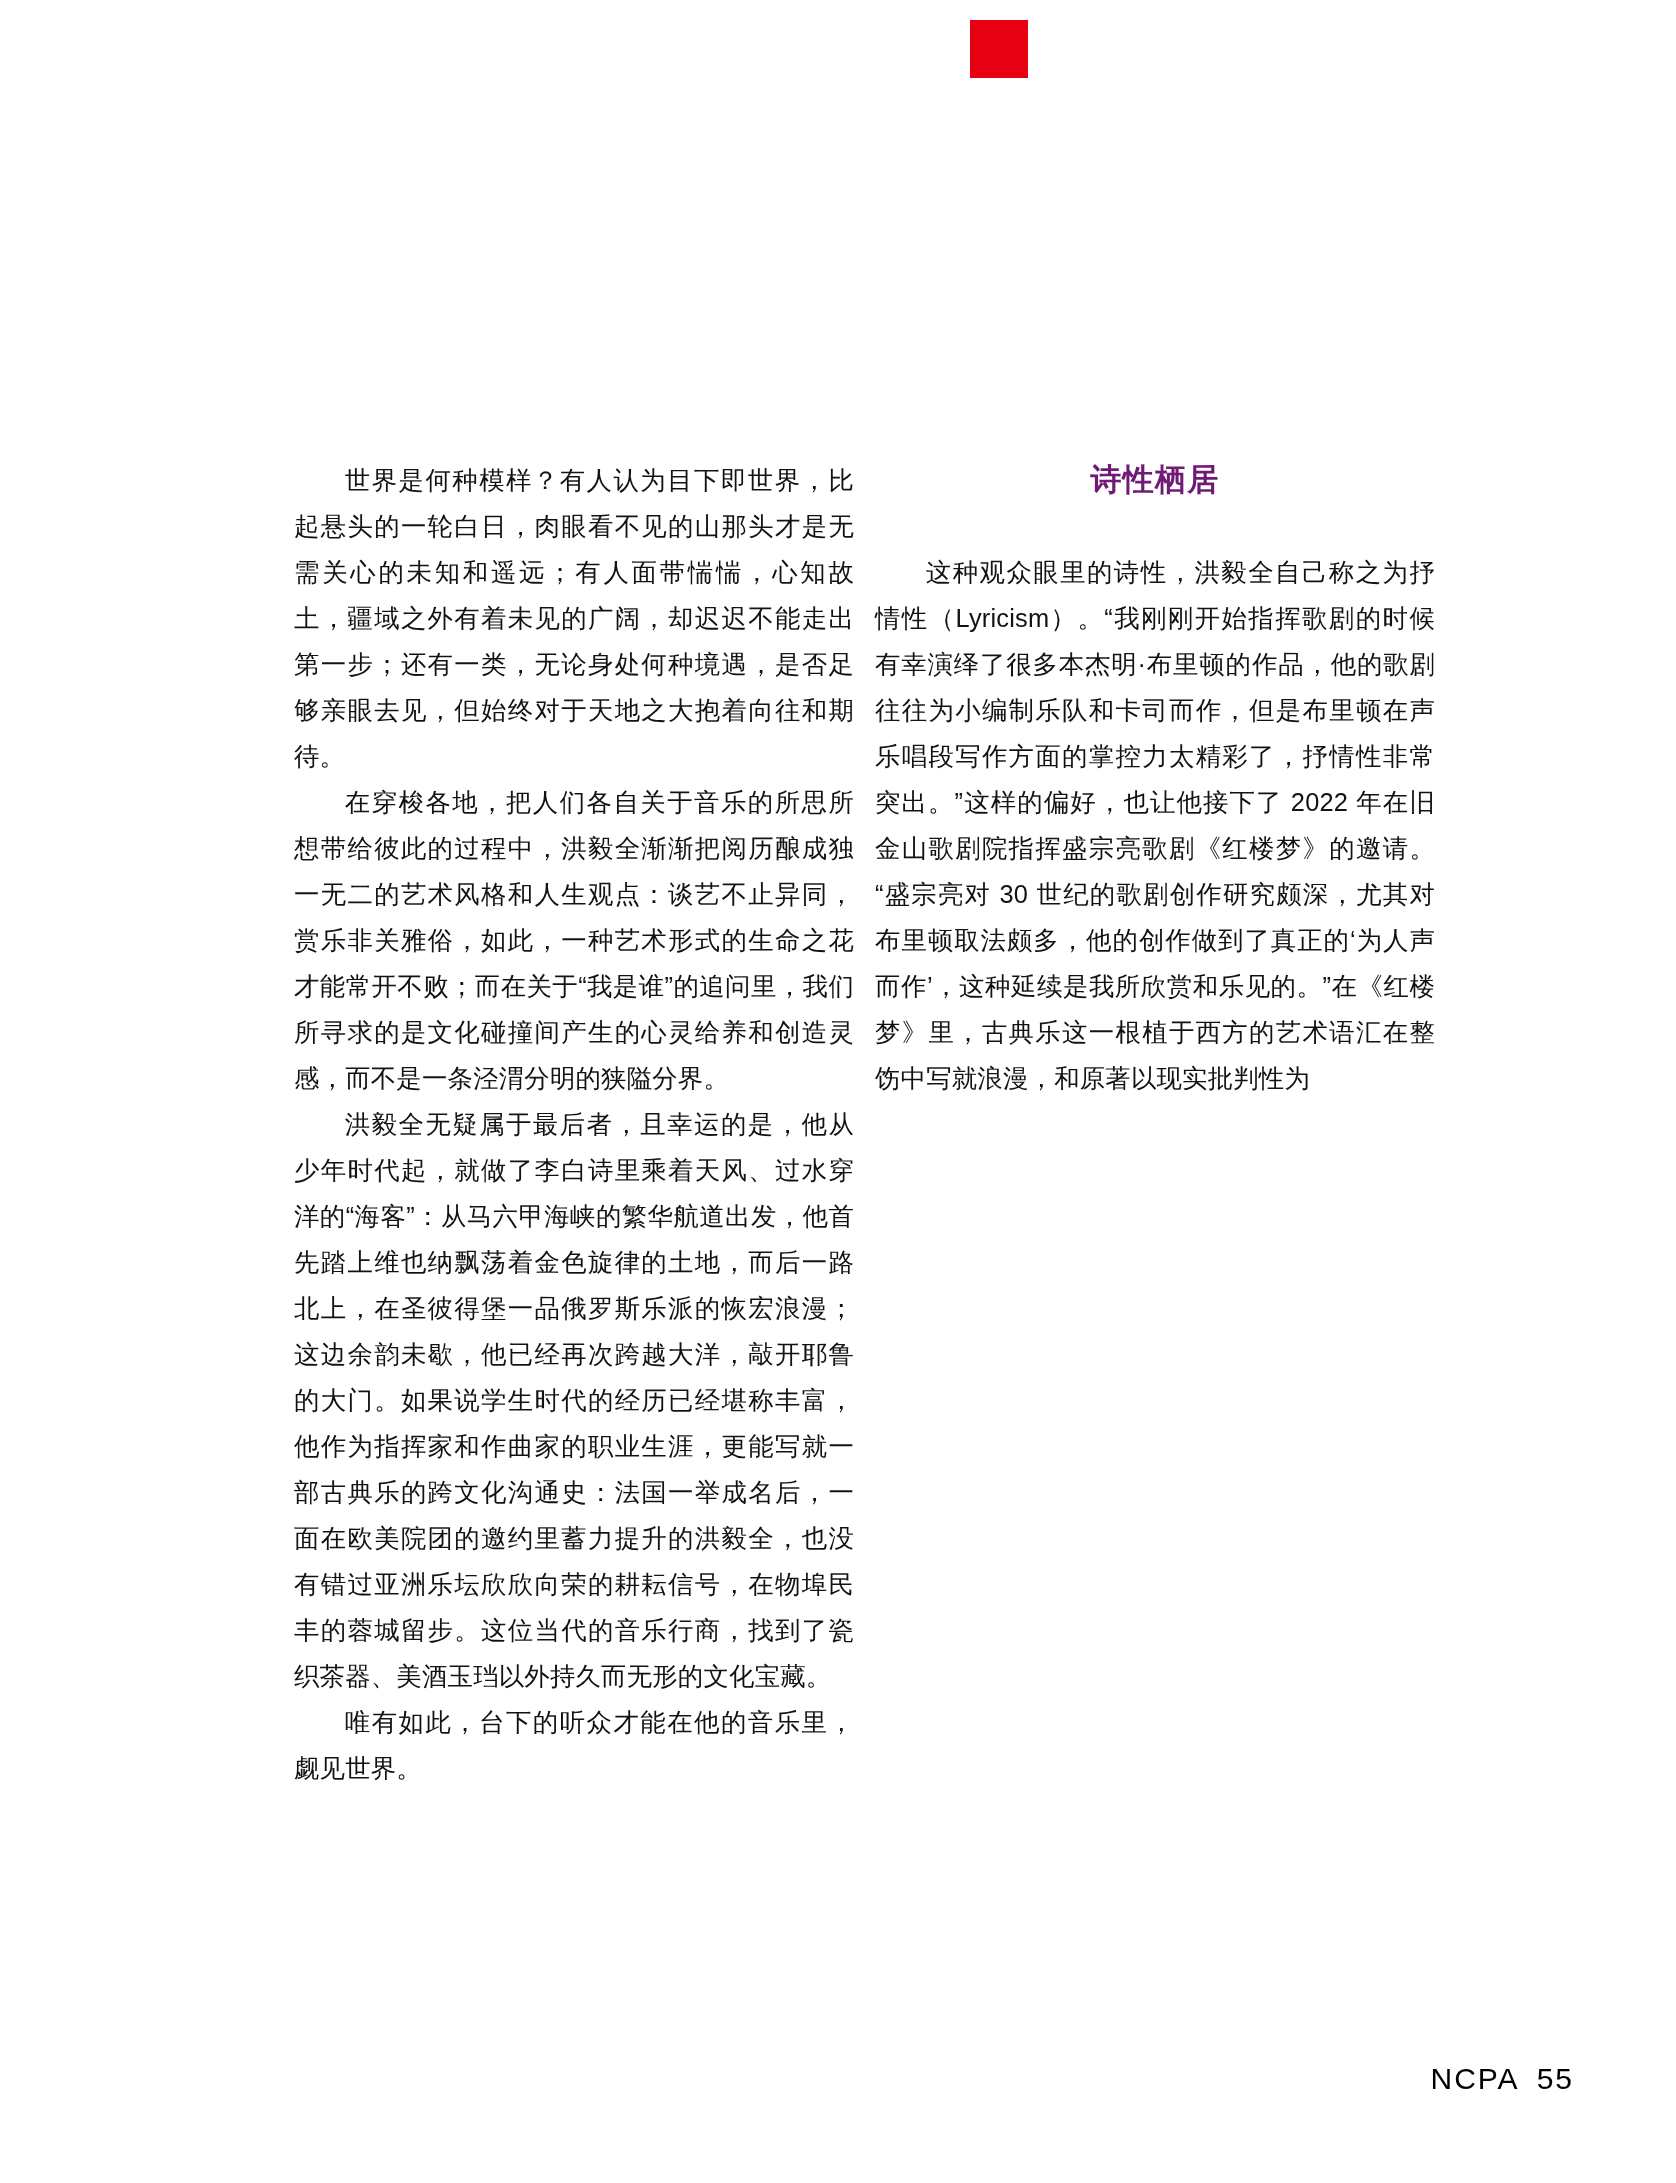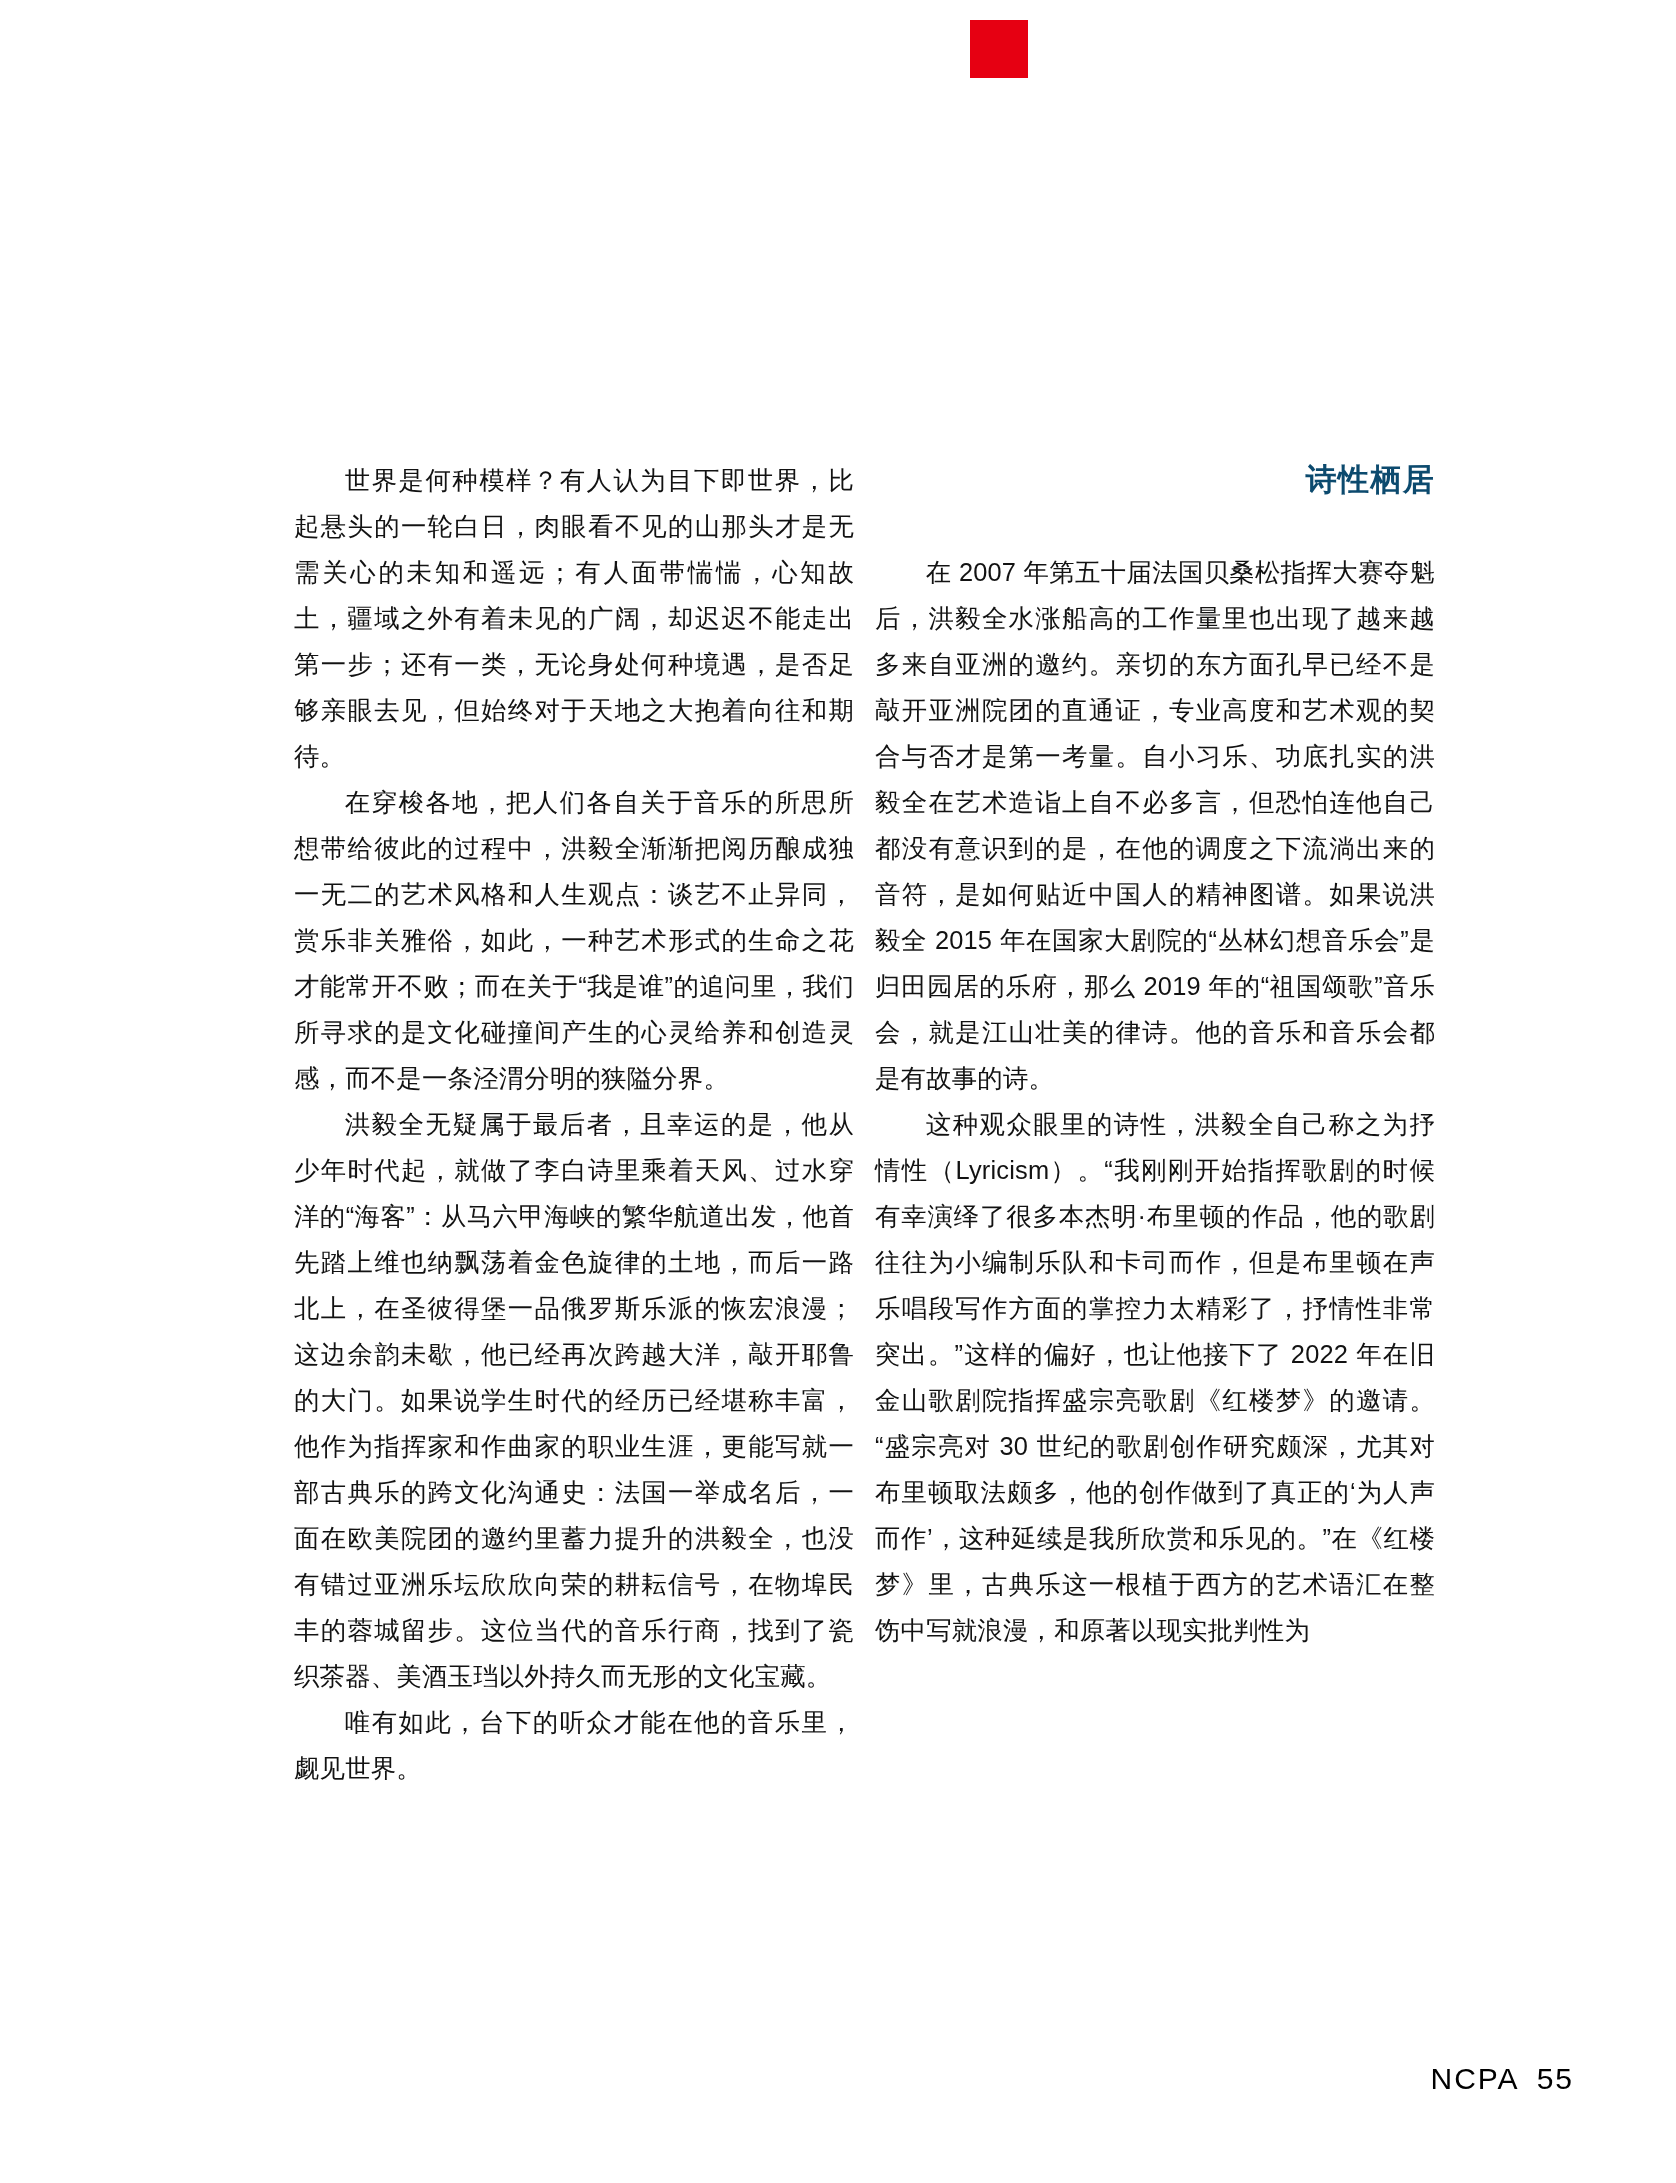--- a/index.html
+++ b/index.html
@@ -37,23 +37,23 @@
     margin: 0;
     padding: 0;
     text-indent: 2em;
   }
   .section-heading {
     margin: 0 0 46px 0;
     padding: 0;
     font-size: 31px;
     line-height: 46px;
     font-weight: bold;
-    color: #0c4a6e;
+    color: #701a75;
     letter-spacing: 1.3px;
-    text-align: right;
+    text-align: center;
   }
   .footer {
     position: absolute;
     top: 2062px;
     right: 102px;
     font-size: 30px;
     line-height: 33px;
     color: #000000;
     letter-spacing: 2px;
     white-space: nowrap;
@@ -69,21 +69,20 @@
 
   <div id="left-col" class="col">
     <p>世界是何种模样？有人认为目下即世界，比起悬头的一轮白日，肉眼看不见的山那头才是无需关心的未知和遥远；有人面带惴惴，心知故土，疆域之外有着未见的广阔，却迟迟不能走出第一步；还有一类，无论身处何种境遇，是否足够亲眼去见，但始终对于天地之大抱着向往和期待。</p>
     <p>在穿梭各地，把人们各自关于音乐的所思所想带给彼此的过程中，洪毅全渐渐把阅历酿成独一无二的艺术风格和人生观点：谈艺不止异同，赏乐非关雅俗，如此，一种艺术形式的生命之花才能常开不败；而在关于“我是谁”的追问里，我们所寻求的是文化碰撞间产生的心灵给养和创造灵感，而不是一条泾渭分明的狭隘分界。</p>
     <p>洪毅全无疑属于最后者，且幸运的是，他从少年时代起，就做了李白诗里乘着天风、过水穿洋的“海客”：从马六甲海峡的繁华航道出发，他首先踏上维也纳飘荡着金色旋律的土地，而后一路北上，在圣彼得堡一品俄罗斯乐派的恢宏浪漫；这边余韵未歇，他已经再次跨越大洋，敲开耶鲁的大门。如果说学生时代的经历已经堪称丰富，他作为指挥家和作曲家的职业生涯，更能写就一部古典乐的跨文化沟通史：法国一举成名后，一面在欧美院团的邀约里蓄力提升的洪毅全，也没有错过亚洲乐坛欣欣向荣的耕耘信号，在物埠民丰的蓉城留步。这位当代的音乐行商，找到了瓷织茶器、美酒玉珰以外持久而无形的文化宝藏。</p>
     <p>唯有如此，台下的听众才能在他的音乐里，觑见世界。</p>
   </div>
 
   <div id="right-col" class="col">
     <h2 class="section-heading">诗性栖居</h2>
-    <p>在 2007 年第五十届法国贝桑松指挥大赛夺魁后，洪毅全水涨船高的工作量里也出现了越来越多来自亚洲的邀约。亲切的东方面孔早已经不是敲开亚洲院团的直通证，专业高度和艺术观的契合与否才是第一考量。自小习乐、功底扎实的洪毅全在艺术造诣上自不必多言，但恐怕连他自己都没有意识到的是，在他的调度之下流淌出来的音符，是如何贴近中国人的精神图谱。如果说洪毅全 2015 年在国家大剧院的“丛林幻想音乐会”是归田园居的乐府，那么 2019 年的“祖国颂歌”音乐会，就是江山壮美的律诗。他的音乐和音乐会都是有故事的诗。</p>
     <p>这种观众眼里的诗性，洪毅全自己称之为抒情性（Lyricism）。“我刚刚开始指挥歌剧的时候有幸演绎了很多本杰明·布里顿的作品，他的歌剧往往为小编制乐队和卡司而作，但是布里顿在声乐唱段写作方面的掌控力太精彩了，抒情性非常突出。”这样的偏好，也让他接下了 2022 年在旧金山歌剧院指挥盛宗亮歌剧《红楼梦》的邀请。“盛宗亮对 30 世纪的歌剧创作研究颇深，尤其对布里顿取法颇多，他的创作做到了真正的‘为人声而作’，这种延续是我所欣赏和乐见的。”在《红楼梦》里，古典乐这一根植于西方的艺术语汇在整饬中写就浪漫，和原著以现实批判性为</p>
   </div>
 
   <div class="footer">
     <span>NCPA</span><span class="page-num">55</span>
   </div>
 
 </div>
 
 

